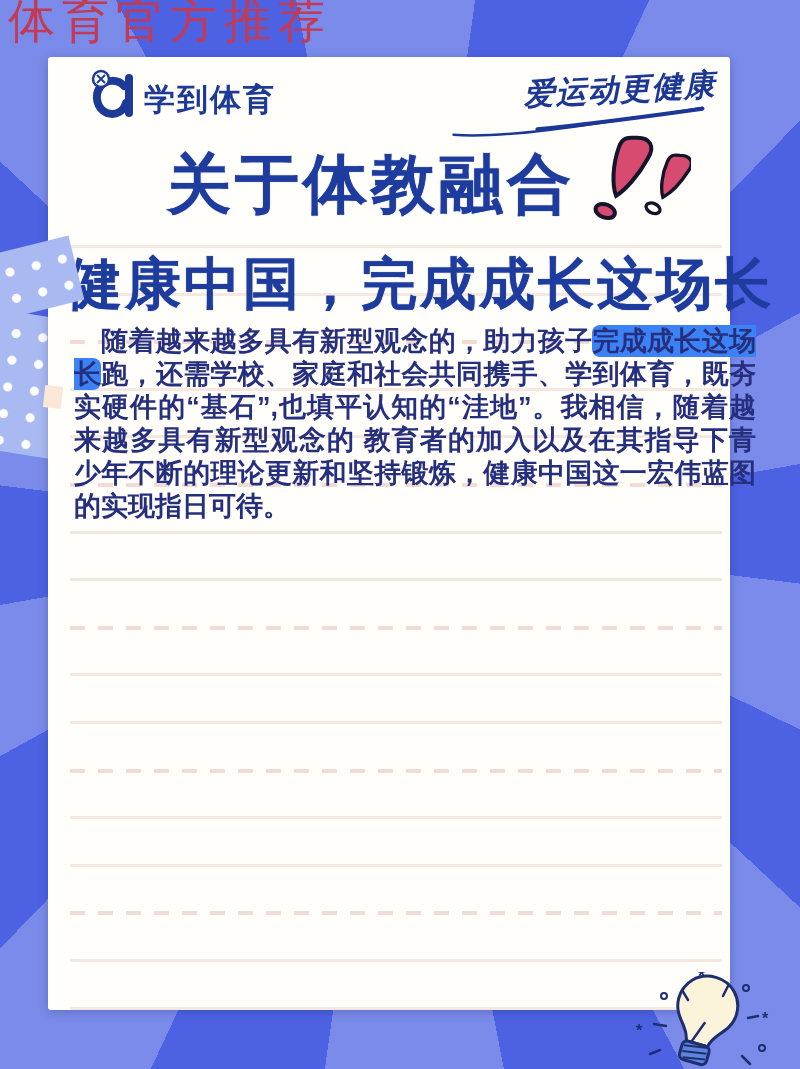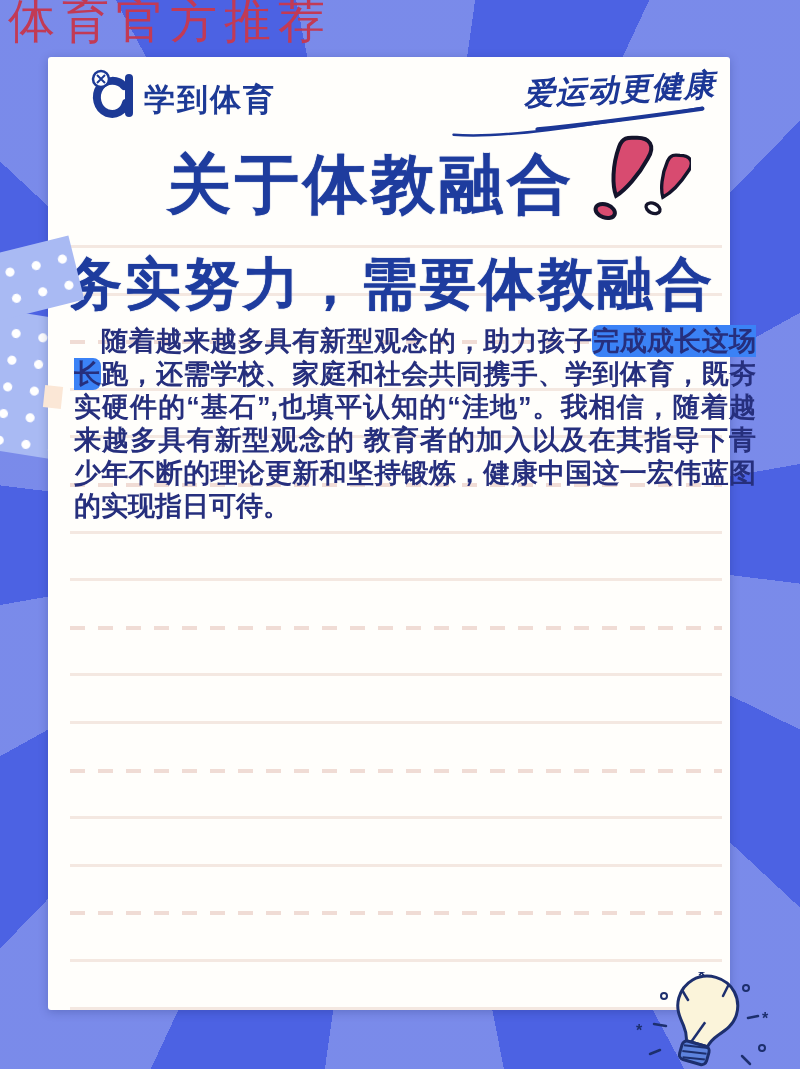--- a/index.html
+++ b/index.html
@@ -137,21 +137,21 @@
           <ellipse cx="37" cy="87" rx="10" ry="6.5" fill="#d84b70" stroke="#14142b" stroke-width="4"></ellipse>
         </g>
         <g transform="translate(56 16) rotate(24 22 45) scale(0.74)">
           <path d="M40 8 C54 2 62 9 59 23 C56 42 49 60 42 69 C35 61 28 42 28 22 C28 12 33 10 40 8 Z" fill="#d84b70" stroke="#14142b" stroke-width="4.5"></path>
           <ellipse cx="36" cy="88" rx="10" ry="6.5" fill="#ffffff" stroke="#14142b" stroke-width="4.5"></ellipse>
         </g>
       </svg>
     </span>
   </div>
 
-  <div class="subtitle">务实努力，需要体教融合</div>
+  <div class="subtitle">健康中国，完成成长这场长</div>
 
   <p class="body-text"><span>随着越来越多具有新型观念的，助力孩子</span><span class="hl">完成成长这场长</span><span>跑，还需学校、家庭和社会共同携手、学到体育，既夯实硬件的“基石”,也填平认知的“洼地”。我相信，随着越来越多具有新型观念的 教育者的加入以及在其指导下青少年不断的理论更新和坚持锻炼，健康中国这一宏伟蓝图的实现指日可待。</span></p>
 </div>
 
 <div class="ribbon ribbon-a"></div>
 <div class="tape"></div>
 
 <div class="bulb">
   <svg width="156" height="100" viewBox="0 0 156 100">
     <g transform="rotate(16 78 40)">

